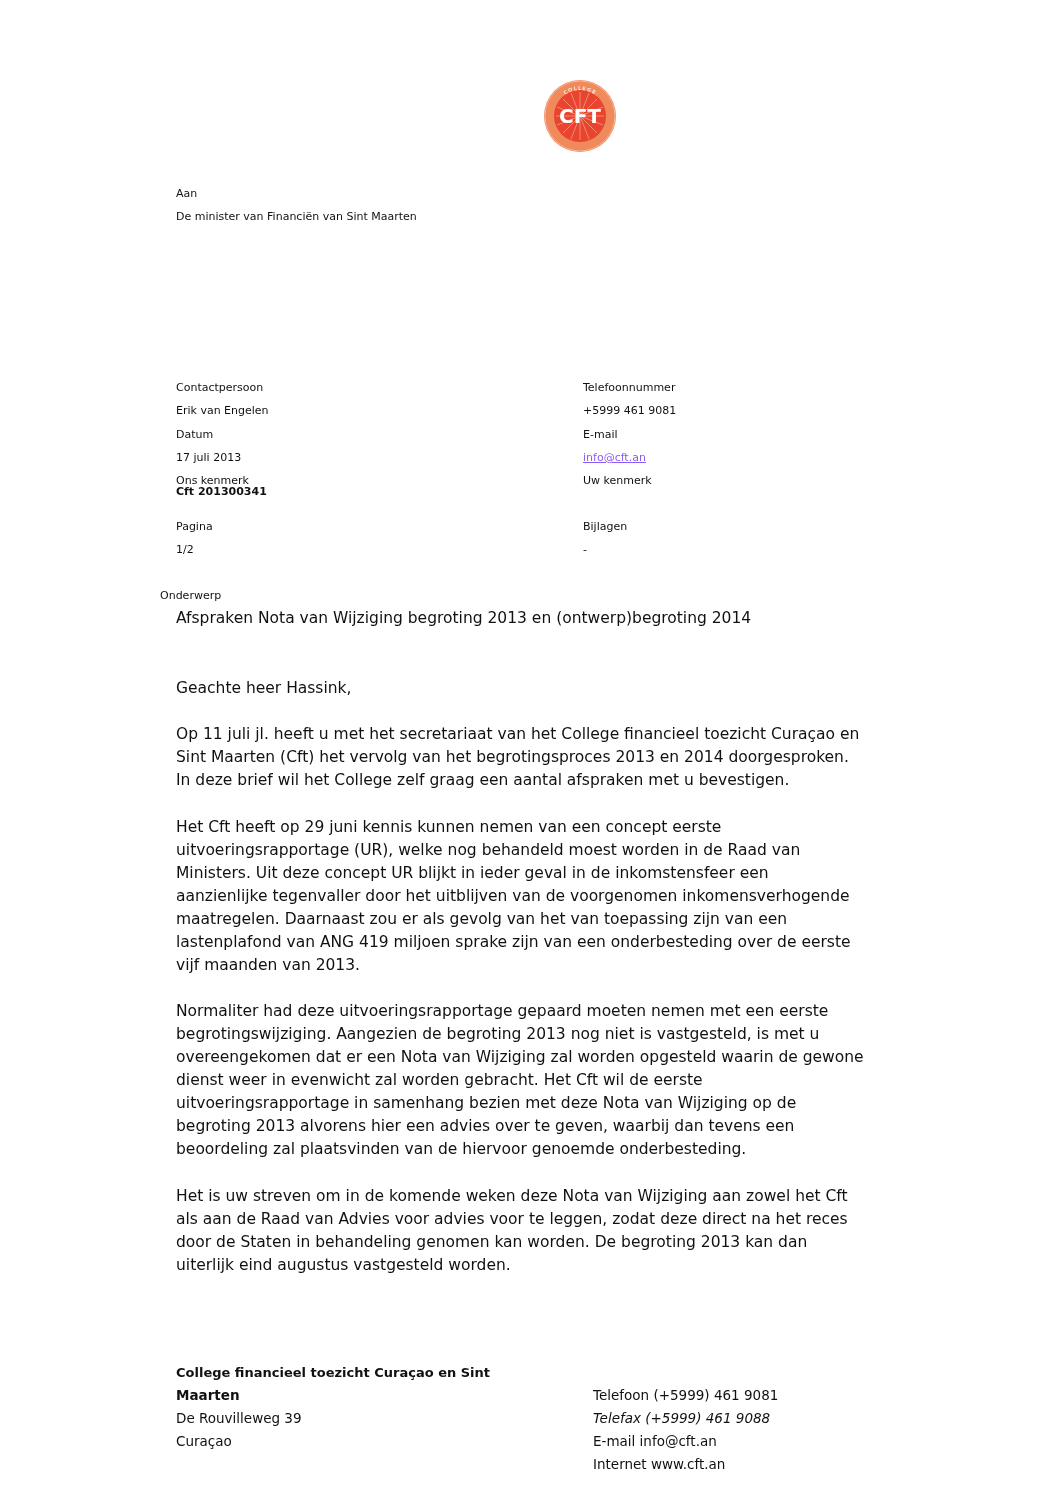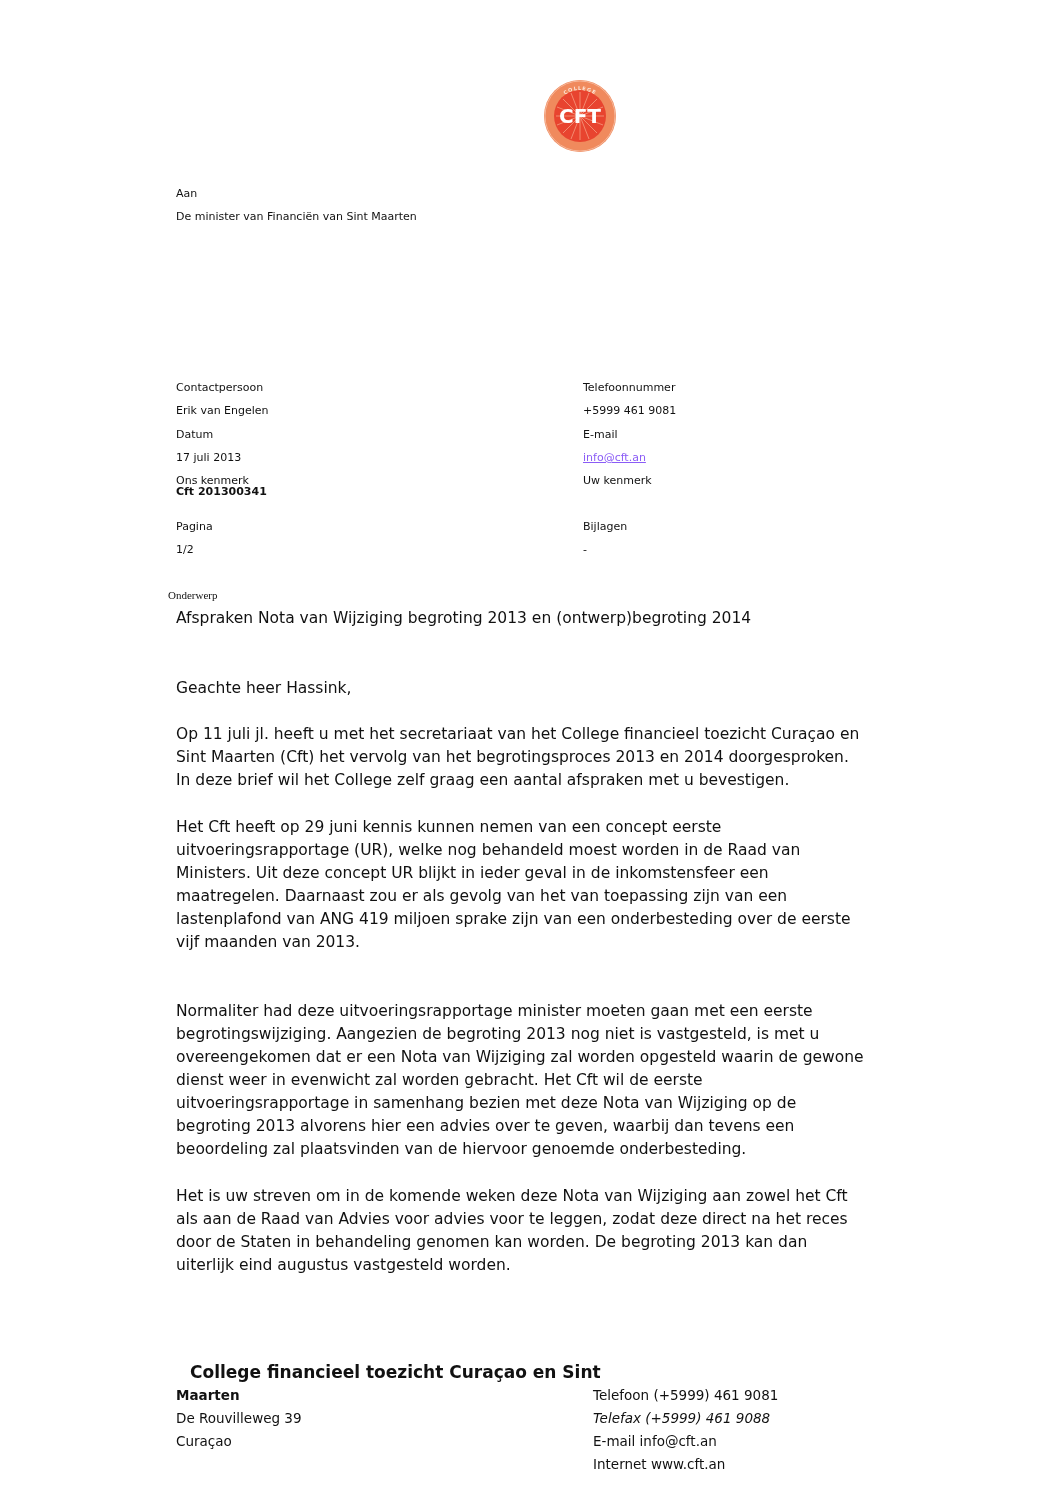--- a/index.html
+++ b/index.html
@@ -55,58 +55,59 @@
 
 <div class="abs txt" style="left:583px; top:376px;">Telefoonnummer</div>
 <div class="abs txt" style="left:583px; top:399px;">+5999 461 9081</div>
 <div class="abs txt" style="left:583px; top:423px;">E-mail</div>
 <a class="abs txt link" style="left:583px; top:446px;">info@cft.an</a>
 <div class="abs txt" style="left:583px; top:469px;">Uw kenmerk</div>
 <div class="abs txt" style="left:583px; top:492px;"></div>
 <div class="abs txt" style="left:583px; top:515px;">Bijlagen</div>
 <div class="abs txt" style="left:583px; top:538px;">-</div>
 
-<div class="abs txt" style="left:168px; top:584px;font-family:Liberation Serif, serif;">Onderwerp</div>
+<div class="abs txt" style="left:160px; top:584px;">Onderwerp</div>
 <div class="abs txt" style="left:176px; top:607px; font-size:15.5px;">Afspraken Nota van Wijziging begroting 2013 en (ontwerp)begroting 2014</div>
 
 <div class="abs txt" style="left:176px; top:677px; font-size:15.5px;">Geachte heer Hassink,</div>
 
 <div class="abs para" style="left:176px; top:723px;">
   <span class="line">Op 11 juli jl. heeft u met het secretariaat van het College financieel toezicht Curaçao en</span>
   <span class="line">Sint Maarten (Cft) het vervolg van het begrotingsproces 2013 en 2014 doorgesproken.</span>
   <span class="line">In deze brief wil het College zelf graag een aantal afspraken met u bevestigen.</span>
 </div>
 
 <div class="abs para" style="left:176px; top:816px;">
   <span class="line">Het Cft heeft op 29 juni kennis kunnen nemen van een concept eerste</span>
   <span class="line">uitvoeringsrapportage (UR), welke nog behandeld moest worden in de Raad van</span>
   <span class="line">Ministers. Uit deze concept UR  blijkt in ieder geval in de inkomstensfeer een</span>
+  <span class="line">aanzienlijke tegenvaller door het uitblijven van de voorgenomen inkomensverhogende</span>
   <span class="line">maatregelen. Daarnaast zou er als gevolg van het van toepassing zijn van een</span>
   <span class="line">lastenplafond van ANG 419 miljoen sprake zijn van een onderbesteding over de eerste</span>
   <span class="line">vijf maanden van 2013.</span>
 </div>
 
 <div class="abs para" style="left:176px; top:1000px;">
-  <span class="line">Normaliter had deze uitvoeringsrapportage minister moeten gaan met een eerste</span>
+  <span class="line">Normaliter had deze uitvoeringsrapportage gepaard moeten nemen met een eerste</span>
   <span class="line">begrotingswijziging. Aangezien de begroting 2013 nog niet is vastgesteld, is met u</span>
   <span class="line">overeengekomen dat er een Nota van Wijziging zal worden opgesteld waarin de gewone</span>
   <span class="line">dienst weer in evenwicht zal worden gebracht. Het Cft wil de eerste</span>
   <span class="line">uitvoeringsrapportage in samenhang bezien met deze Nota van Wijziging op de</span>
   <span class="line">begroting 2013 alvorens hier een advies over te geven, waarbij dan tevens een</span>
   <span class="line">beoordeling zal plaatsvinden van de hiervoor genoemde onderbesteding.</span>
 </div>
 
 <div class="abs para" style="left:176px; top:1185px;">
   <span class="line">Het is uw streven om in de komende weken deze Nota van Wijziging aan zowel het Cft</span>
   <span class="line">als aan de Raad van Advies voor advies voor te leggen, zodat deze direct na het reces</span>
   <span class="line">door de Staten in behandeling genomen kan worden. De begroting 2013 kan dan</span>
   <span class="line">uiterlijk eind augustus vastgesteld worden.</span>
 </div>
 
-<div class="abs txt bold" style="left:190px; top:1361px; font-size:17px;">College financieel toezicht Curaçao en Sint</div>
+<div class="abs txt bold" style="left:176px; top:1361px; font-size:13px;">College financieel toezicht Curaçao en Sint</div>
 <div class="abs txt bold" style="left:176px; top:1384px; font-size:13.5px;">Maarten</div>
 <div class="abs txt" style="left:176px; top:1407px; font-size:13.5px;">De Rouvilleweg 39</div>
 <div class="abs txt" style="left:176px; top:1430px; font-size:13.5px;">Curaçao</div>
 
 <div class="abs txt" style="left:593px; top:1384px; font-size:13.5px;">Telefoon (+5999) 461 9081</div>
 <div class="abs txt" style="left:593px; top:1407px; font-size:13.5px;font-style:italic;">Telefax (+5999) 461 9088</div>
 <div class="abs txt" style="left:593px; top:1430px; font-size:13.5px;">E-mail  info@cft.an</div>
 <div class="abs txt" style="left:593px; top:1453px; font-size:13.5px;text-align:right;">Internet www.cft.an</div>
 
 </body></html>

